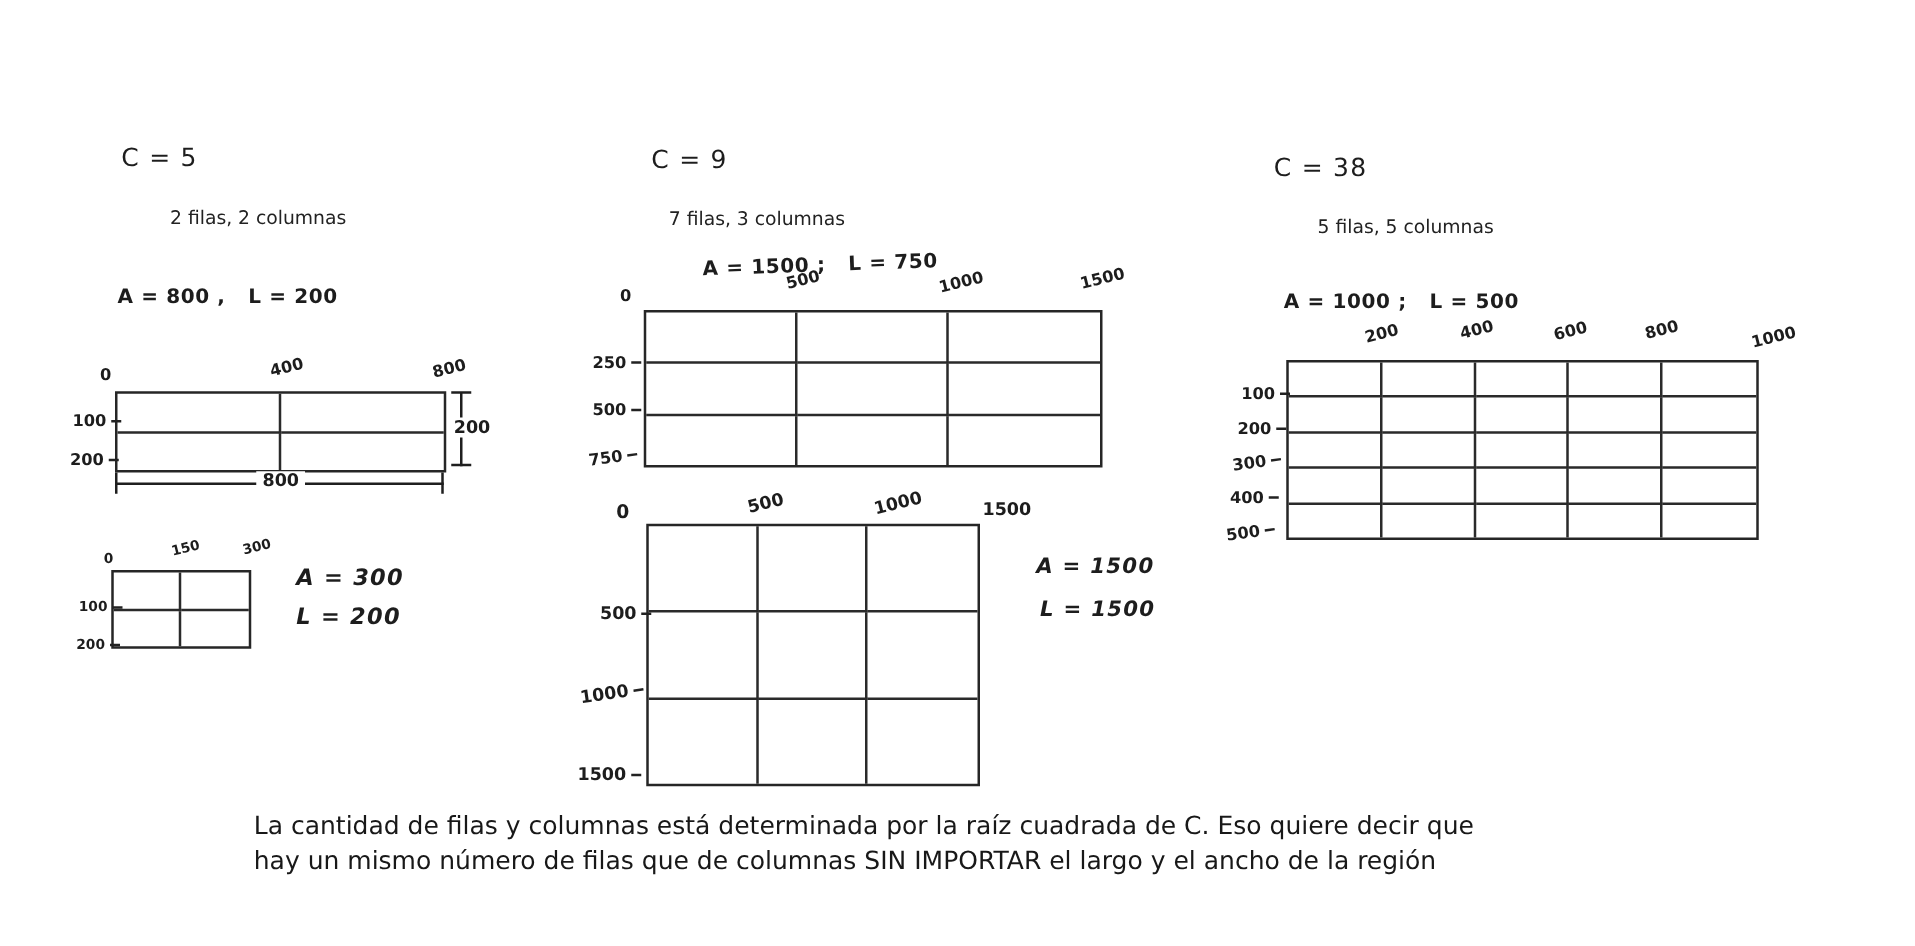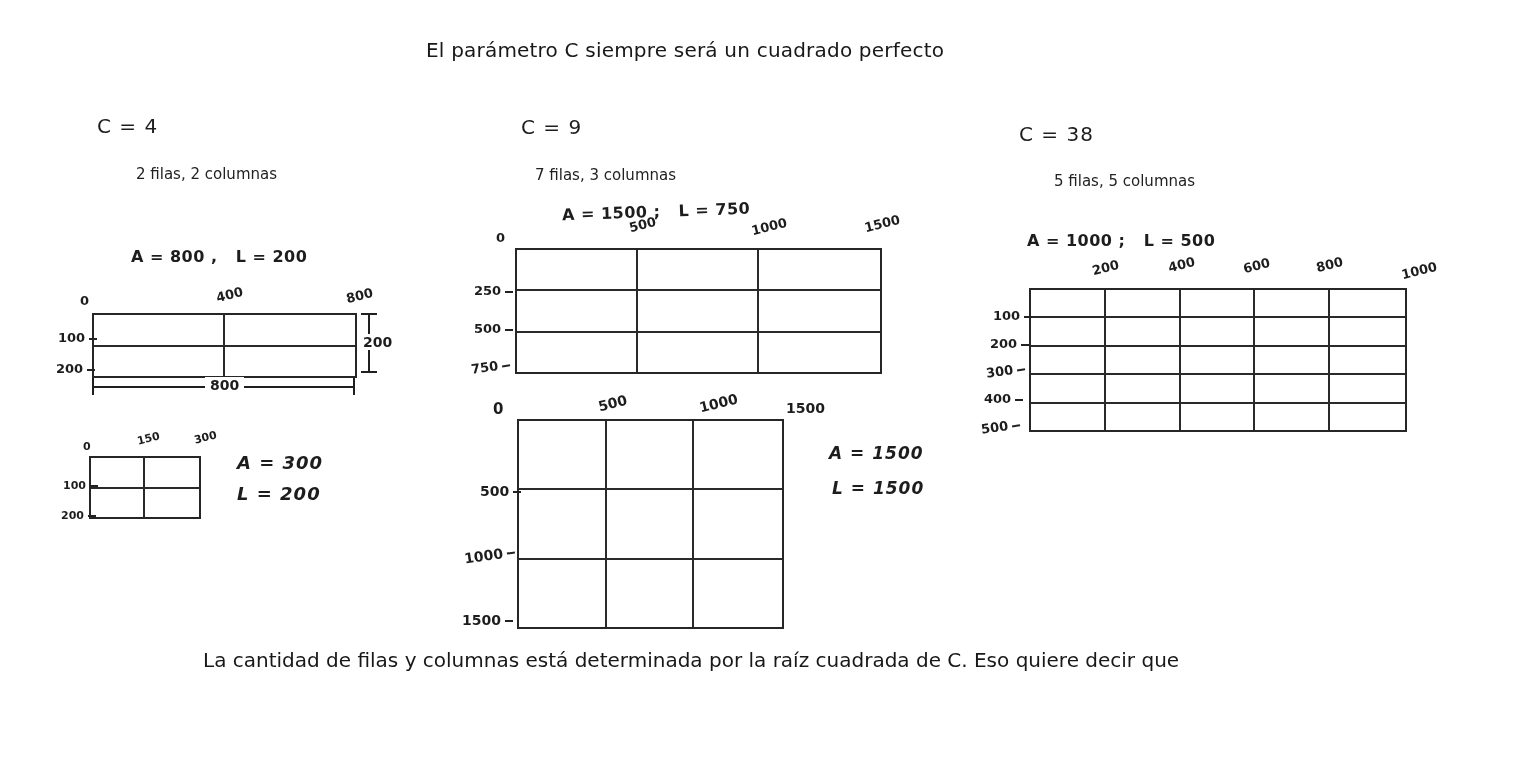--- a/index.html
+++ b/index.html
@@ -27,25 +27,24 @@
   .ylab::after{content:"";display:inline-block;width:8px;height:2px;background:#222;
     vertical-align:middle;margin-left:4px;}
   .dim-line{position:absolute;background:#1f1f1f;}
   .dim-label{position:absolute;background:#fff;font-size:14px;font-weight:700;padding:0 5px;}
 </style>
 </head>
 <body>
 
 <div class="canvas">
 
-  <div class="abs title" style="left:426px;top:38px;">El parámetro C siempre será un cuadrado perfecto</div>
 
-  <div class="abs heading" style="left:97px;top:114px;">C = 4</div>
+  <div class="abs heading" style="left:97px;top:114px;">C = 5</div>
   <div class="abs subheading" style="left:136px;top:165px;">2 filas, 2 columnas</div>
-  <div class="abs formula" style="left:94px;top:247px;margin-left:37px;">A = 800 ,   L = 200</div>
+  <div class="abs formula" style="left:94px;top:227px;">A = 800 ,   L = 200</div>
 
   <div class="sketch-grid" style="left: 92px; top: 313px; width: 261px; height: 61px; grid-template-columns: repeat(2, 1fr);">
       <div></div>
       <div style="border-right: none;"></div>
       <div style="border-bottom: none;"></div>
       <div style="border-right: none; border-bottom: none;"></div>
     </div>
   <span class="xlab" style="left:80px;top:293px;">0</span>
   <span class="xlab rot" style="left:216px;top:287px;">400</span>
   <span class="xlab rot" style="left:346px;top:288px;">800</span>
@@ -156,14 +155,15 @@
   <span class="xlab rot" style="left:1243px;top:258px;">600</span>
   <span class="xlab rot" style="left:1316px;top:257px;">800</span>
   <span class="xlab rot" style="left:1401px;top:263px;">1000</span>
   <span class="ylab" style="left:993px;top:308px;">100</span>
   <span class="ylab" style="left:990px;top:336px;">200</span>
   <span class="ylab rot2" style="left:986px;top:363px;">300</span>
   <span class="ylab" style="left:984px;top:391px;">400</span>
   <span class="ylab rot2" style="left:981px;top:419px;">500</span>
 
   <div class="abs footer-line" style="left:203px;top:648px;text-align:center;">La cantidad de filas y columnas está determinada por la raíz cuadrada de C. Eso quiere decir que</div>
+  <div class="abs footer-line" style="left:203px;top:676px;">hay un mismo número de filas que de columnas SIN IMPORTAR el largo y el ancho de la región</div>
 
 </div>
 
 </body></html>

